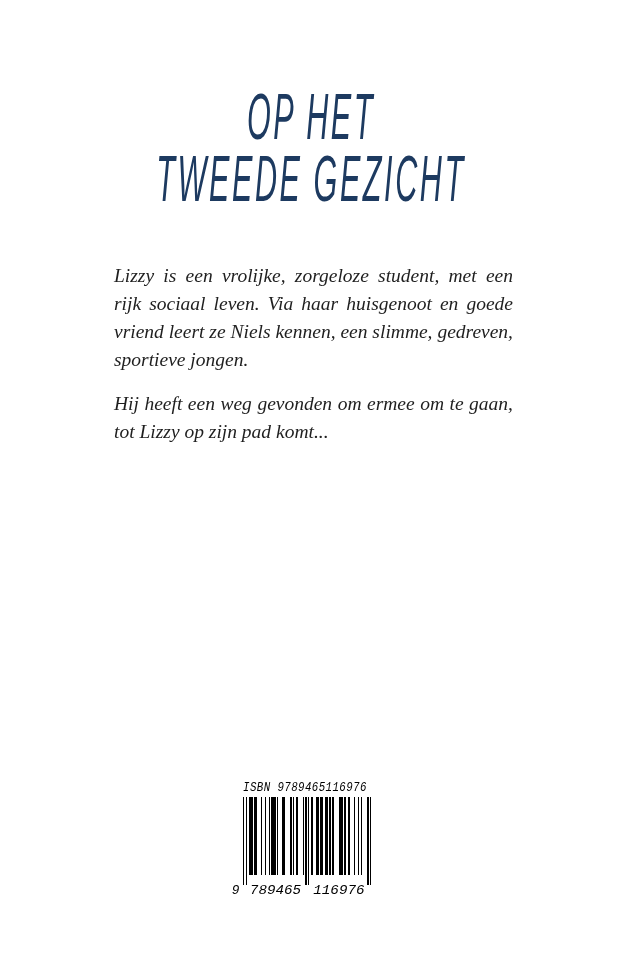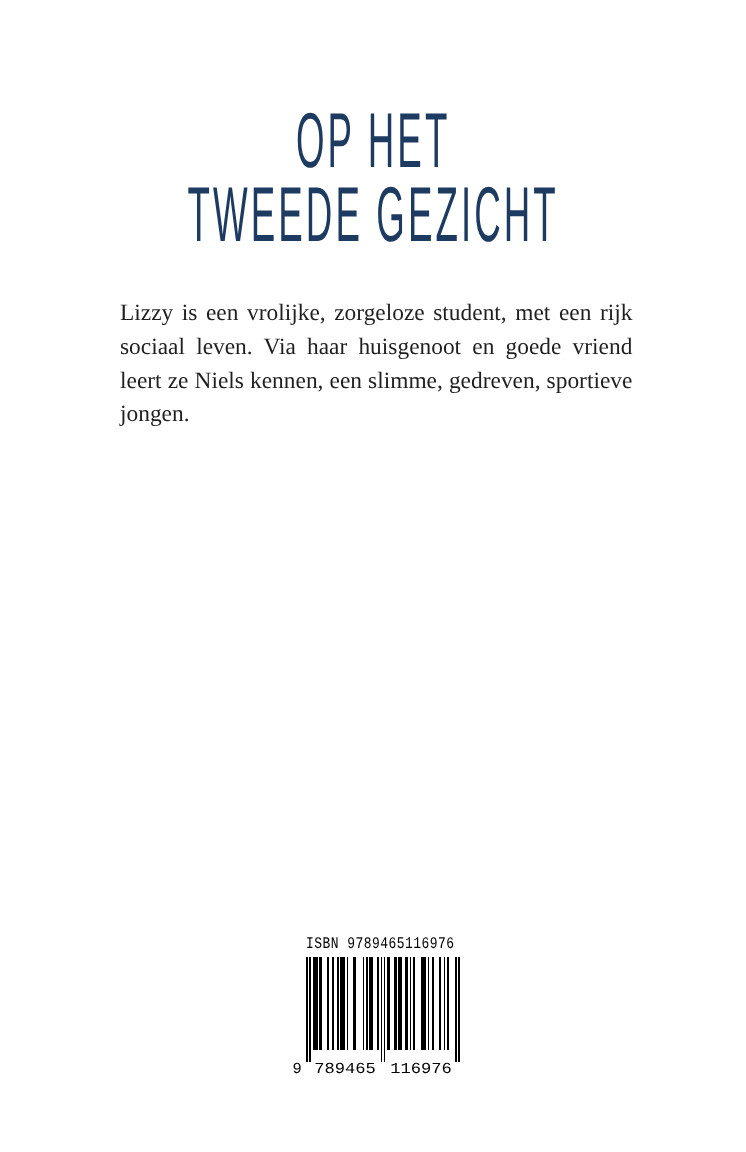--- a/index.html
+++ b/index.html
@@ -7,20 +7,21 @@
     padding: 0;
     background: #ffffff;
   }
   .cover {
     position: relative;
     width: 574px;
     height: 960px;
     background: #ffffff;
     overflow: hidden;
     font-family: "Liberation Serif", serif;
+    font-style: italic;
   }
 
   
   .title-line {
     position: absolute;
     left: 0;
     width: 622px;
     text-align: center;
     font-family: "Liberation Sans", sans-serif;
     font-weight: 400;
@@ -40,28 +41,28 @@
     position: absolute;
     left: 98px;
     top: 246px;
     width: 431px;
     color: #1f1f1f;
     font-size: 19.5px;
     line-height: 28px;
     text-align: justify;
   }
   .blurb p {
-    margin: 2px;
+    margin: 16px;
     padding: 0;
   }
 
   
   .barcode-block {
     position: absolute;
-    left: 243px;
+    left: 231px;
     top: 780px;
     width: 170px;
   }
   .isbn-label {
     margin-left: 12px;
     font-family: "Liberation Mono", monospace;
     font-size: 13.5px;
     line-height: 16px;
     font-weight: 400;
     color: #000000;
@@ -84,20 +85,21 @@
 </head>
 <body>
 
 <div class="cover">
 
   <div class="title-line title-line-1">OP HET</div>
   <div class="title-line title-line-2">TWEEDE GEZICHT</div>
 
   <div class="blurb">
     <p>Lizzy is een vrolijke, zorgeloze student, met een rijk sociaal leven. Via haar huisgenoot en goede vriend leert ze Niels kennen, een slimme, gedreven, sportieve jongen.</p>
+    <p>Hij heeft een weg gevonden om ermee om te gaan, tot Lizzy op zijn pad komt...</p>
   </div>
 
   <div class="barcode-block">
     <div class="isbn-label">ISBN 9789465116976</div>
     <svg class="ean-svg" width="143" height="100" viewBox="-9 0 106 74" xmlns="http://www.w3.org/2000/svg">
       <g class="bars" fill="#000000">
           <rect x="0" y="0" width="1" height="65"></rect>
           <rect x="2" y="0" width="1" height="65"></rect>
           <rect x="4" y="0" width="1" height="58"></rect>
           <rect x="5" y="0" width="1" height="58"></rect>

